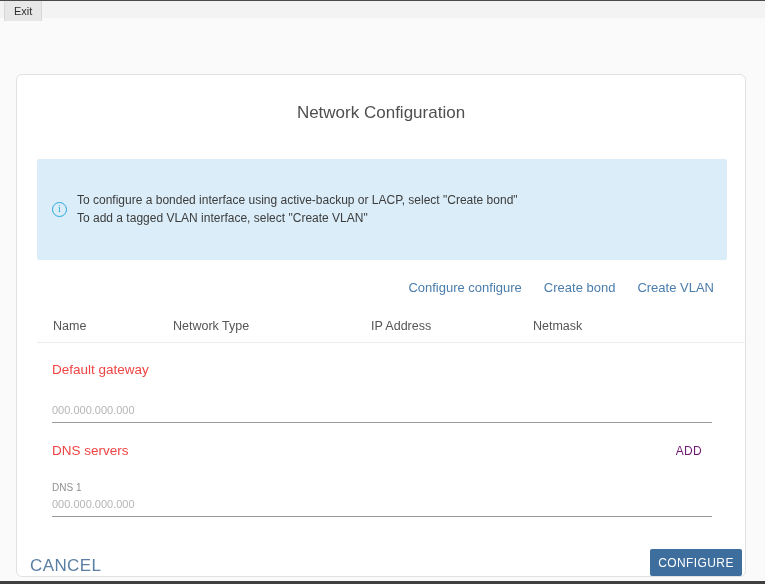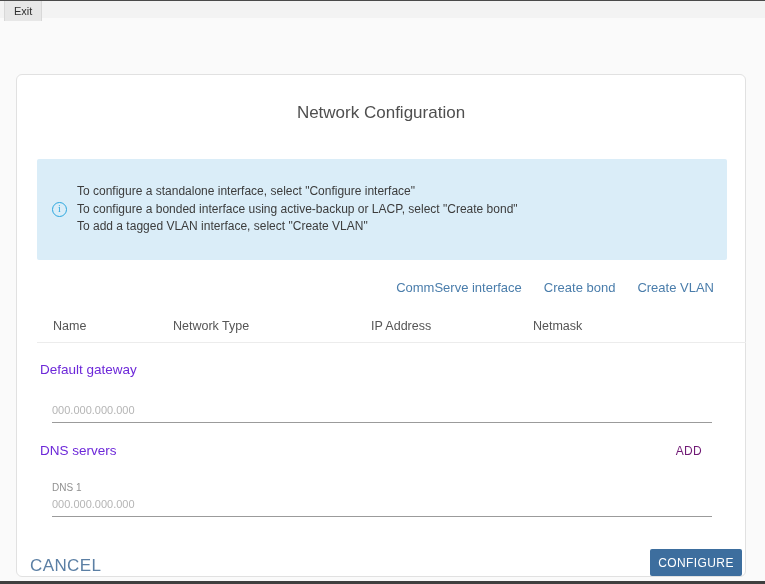--- a/index.html
+++ b/index.html
@@ -72,22 +72,22 @@
   .th { position: absolute; font-size: 12.5px; color: #555555; white-space: nowrap; }
   .th-name { left: 36px; }
   .th-type { left: 156px; }
   .th-ip { left: 354px; }
   .th-netmask { left: 516px; }
   .table-divider {
     position: absolute; top: 267px; left: 20px; width: 709px; height: 1px;
     background: #ececec;
   }
   .section-label {
-    position: absolute; left: 23px;
-    font-size: 13.5px; color: #6d28d9;
+    position: absolute; left: 35px;
+    font-size: 13.5px; color: #ef4444;
   }
   .gateway-label { top: 287px; }
   .dns-label { top: 368px; }
   .ip-input {
     position: absolute; left: 35px; width: 660px; height: 26px;
     border: none; border-bottom: 1px solid #9b9b9b;
     background: transparent; outline: none;
     font-family: "Liberation Sans", sans-serif;
     font-size: 11px; color: #444444;
     padding: 0;
@@ -133,28 +133,27 @@
   </div>
 </div>
 
 <div class="card">
 
   <div class="dialog-title">Network Configuration</div>
 
   <div class="info-box">
     <span class="info-icon">i</span>
     <div class="info-lines">
-      <div class="info-line">To configure a standalone interface, select "Configure interface"</div>
       <div class="info-line">To configure a bonded interface using active-backup or LACP, select "Create bond"</div>
       <div class="info-line">To add a tagged VLAN interface, select "Create VLAN"</div>
     </div>
   </div>
 
   <div class="action-links">
-    <span class="action-link">CommServe interface</span>
+    <span class="action-link">Configure configure</span>
     <span class="action-link">Create bond</span>
     <span class="action-link">Create VLAN</span>
   </div>
 
   <div class="table-header">
     <span class="th th-name">Name</span>
     <span class="th th-type">Network Type</span>
     <span class="th th-ip">IP Address</span>
     <span class="th th-netmask">Netmask</span>
   </div>

